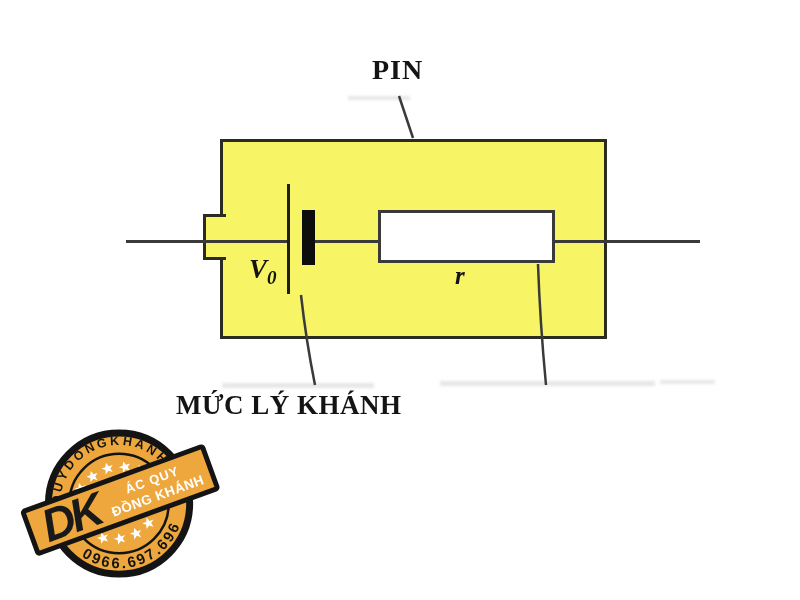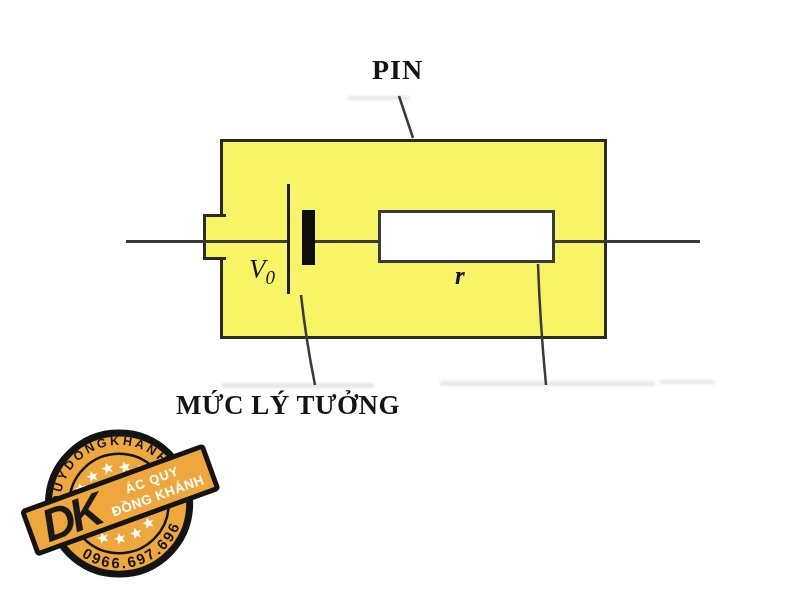--- a/index.html
+++ b/index.html
@@ -24,21 +24,21 @@
   .cell-short{position:absolute;left:302px;top:210px;width:13px;height:55px;
     background:#0D0D0D;z-index:5;}
 
   
   .resistor{position:absolute;left:378px;top:210px;width:171px;height:47px;
     background:#FFFFFF;border:3px solid #3A3A3A;z-index:4;}
 
   
   .lbl{position:absolute;color:#141414;white-space:nowrap;z-index:6;}
   .pin-lbl{left:372px;top:54px;font-size:28px;font-weight:bold;letter-spacing:1px;}
-  .v0-lbl{left:249px;top:254px;font-size:27px;font-style:italic;font-weight:normal;}
+  .v0-lbl{left:249px;top:254px;font-size:27px;font-style:italic;font-weight:bold;}
   .v0-lbl sub{font-size:19px;line-height:0;}
   .r-lbl{left:455px;top:262px;font-size:25px;font-style:italic;font-weight:bold;}
   .ideal-lbl{left:176px;top:390px;font-size:27px;font-weight:bold;letter-spacing:0.5px;}
   .noitro-lbl{left:504px;top:388px;font-size:28px;font-weight:bold;letter-spacing:2px;}
 
   
   .overlay{position:absolute;left:0;top:0;width:800px;height:600px;z-index:5;pointer-events:none;}
   .smudge{position:absolute;background:rgba(140,140,140,0.22);filter:blur(1.5px);z-index:0;}
 
   
@@ -61,21 +61,21 @@
   <div class="wire wire-right"></div>
 
   <div class="cell-long"></div>
   <div class="cell-short"></div>
 
   <div class="resistor"></div>
 
   <div class="lbl pin-lbl">PIN</div>
   <div class="lbl v0-lbl"><span>V</span><sub>0</sub></div>
   <div class="lbl r-lbl">r</div>
-  <div class="lbl ideal-lbl">MỨC LÝ TƯỞNG</div>
+  <div class="lbl ideal-lbl">MỨC LÝ KHÁNH</div>
 
   <svg class="overlay" viewBox="0 0 800 600">
     <path d="M399,96 L413,138" stroke="#3A3A3A" stroke-width="2.5" fill="none"></path>
     <path d="M301,295 Q306,340 315,385" stroke="#3A3A3A" stroke-width="2.5" fill="none"></path>
     <path d="M538,264 Q540,322 546,385" stroke="#3A3A3A" stroke-width="2.5" fill="none"></path>
   </svg>
 
   <svg class="stamp" viewBox="0 0 220 185">
     <defs>
       <path id="star" d="M0,-6 L1.8,-1.9 L6,-1.9 L2.6,0.7 L3.7,5 L0,2.4 L-3.7,5 L-2.6,0.7 L-6,-1.9 L-1.8,-1.9 Z"></path>

